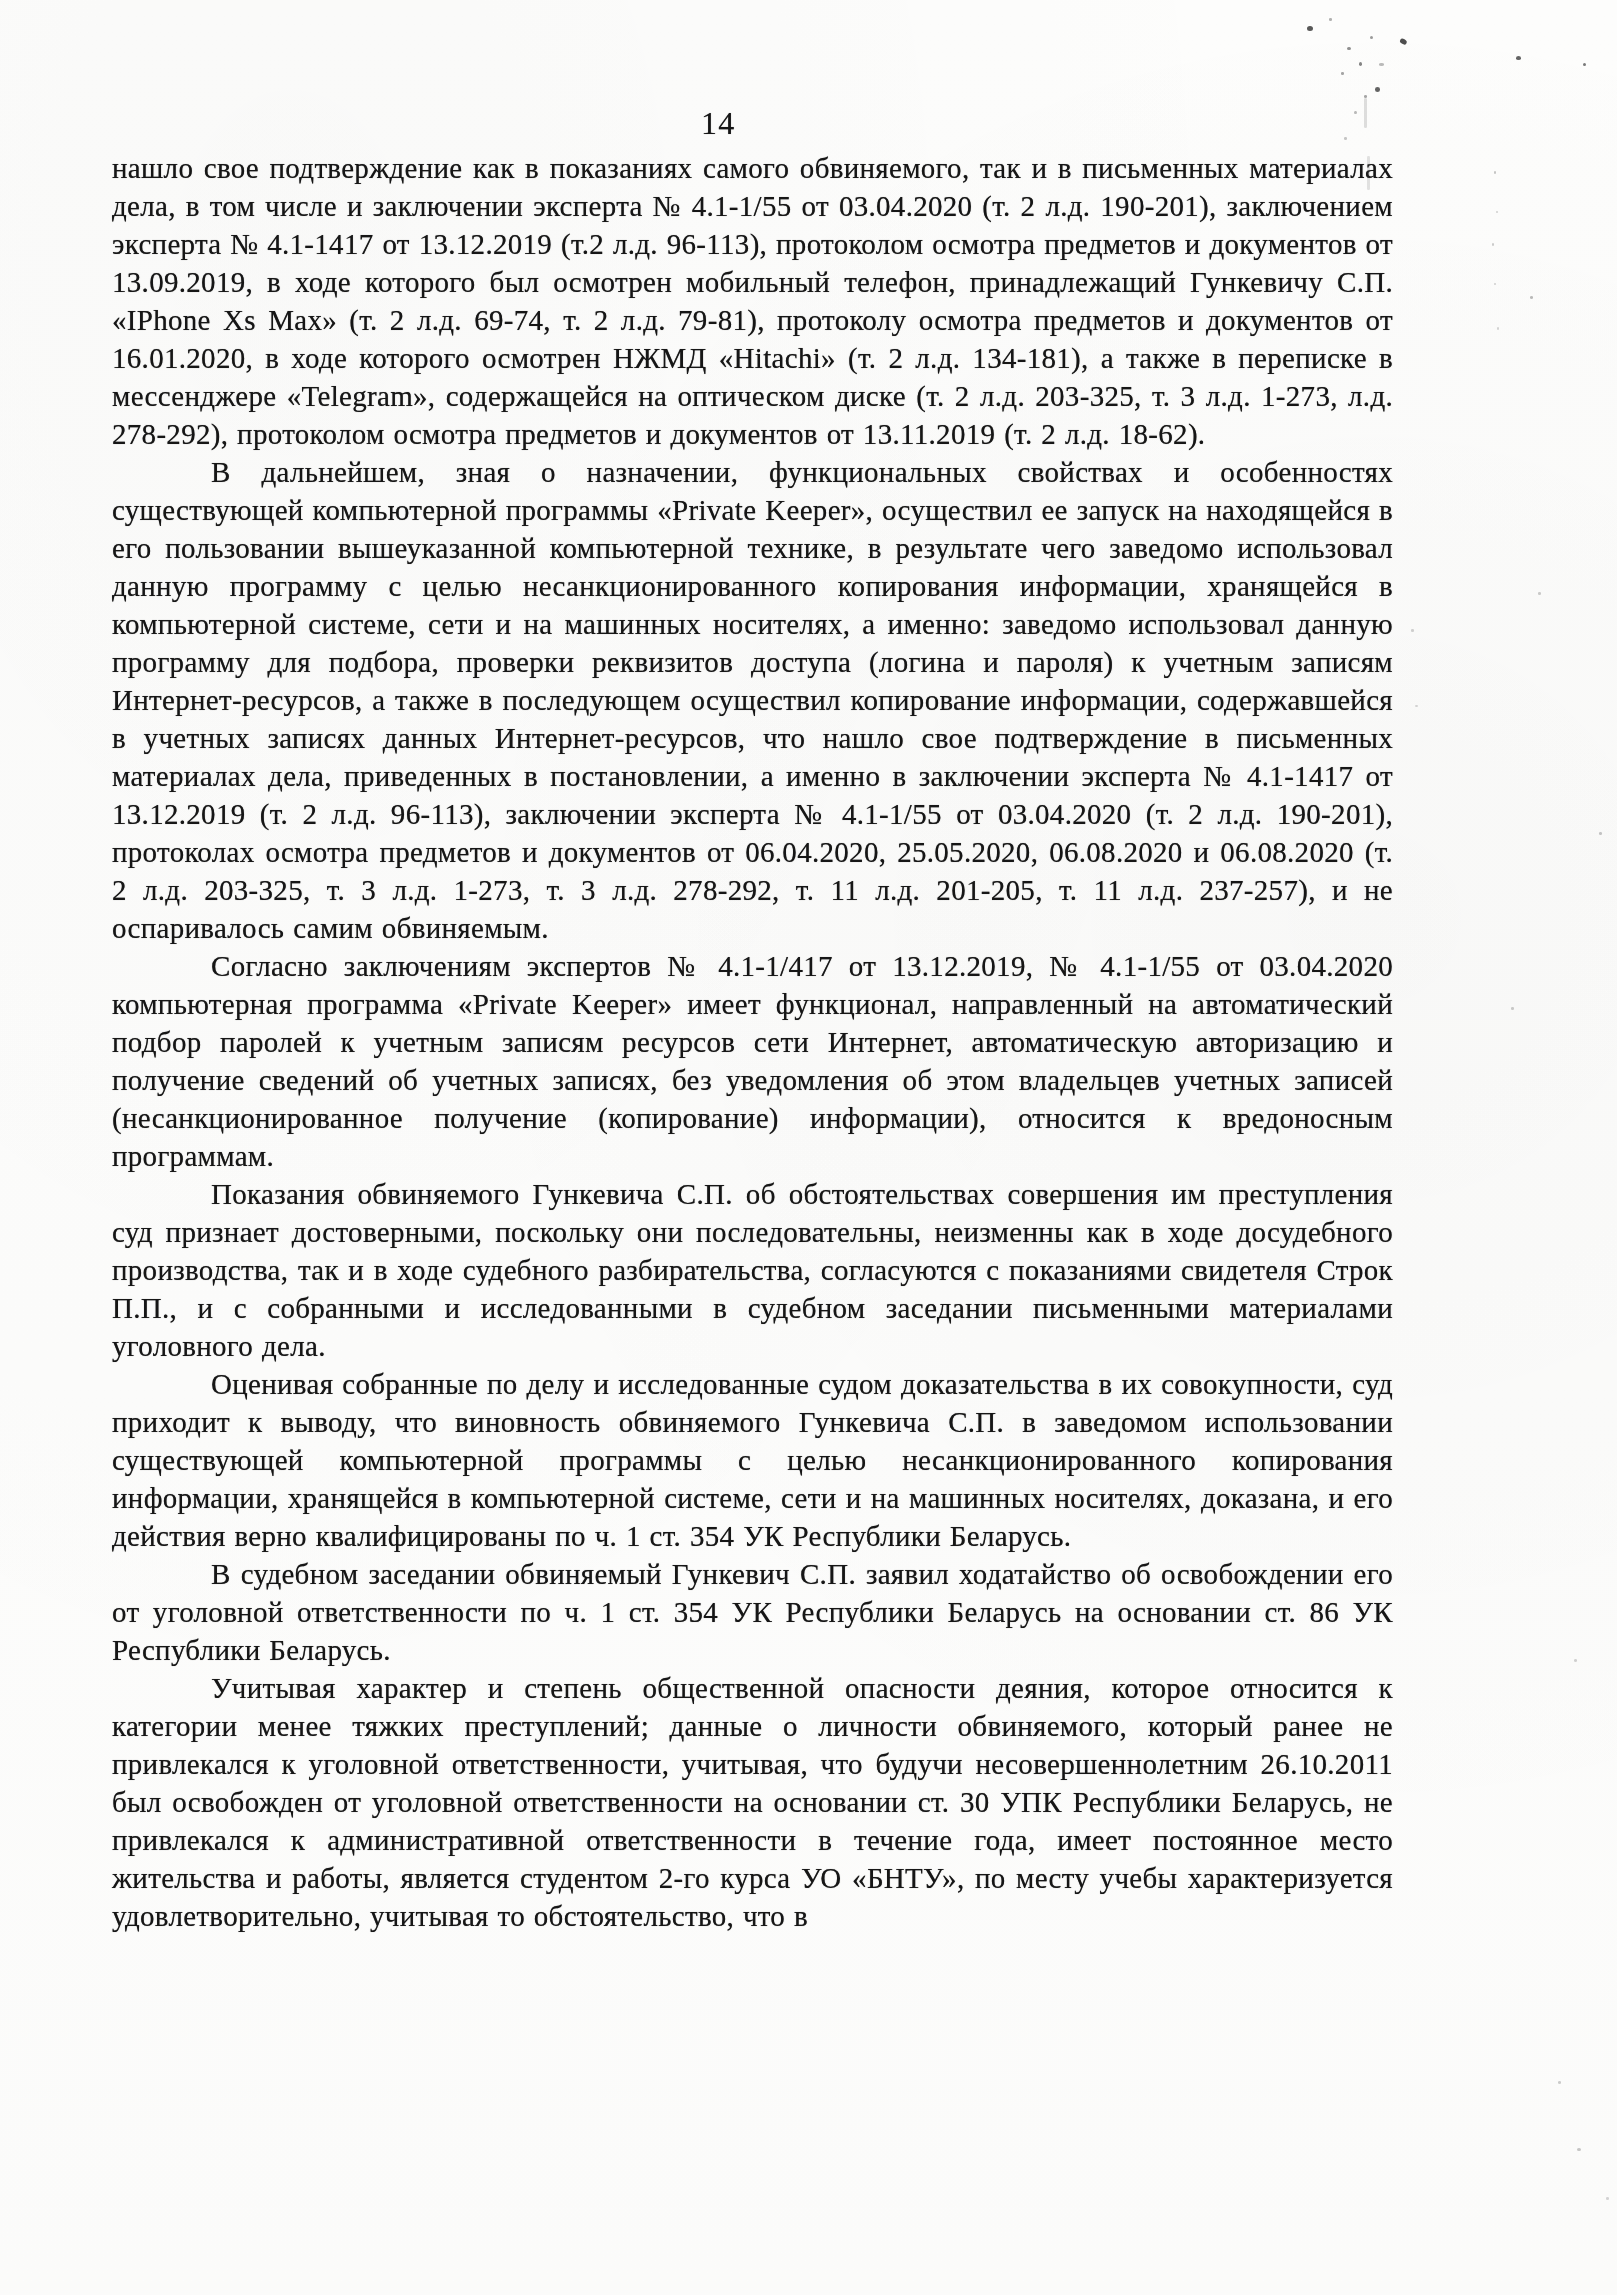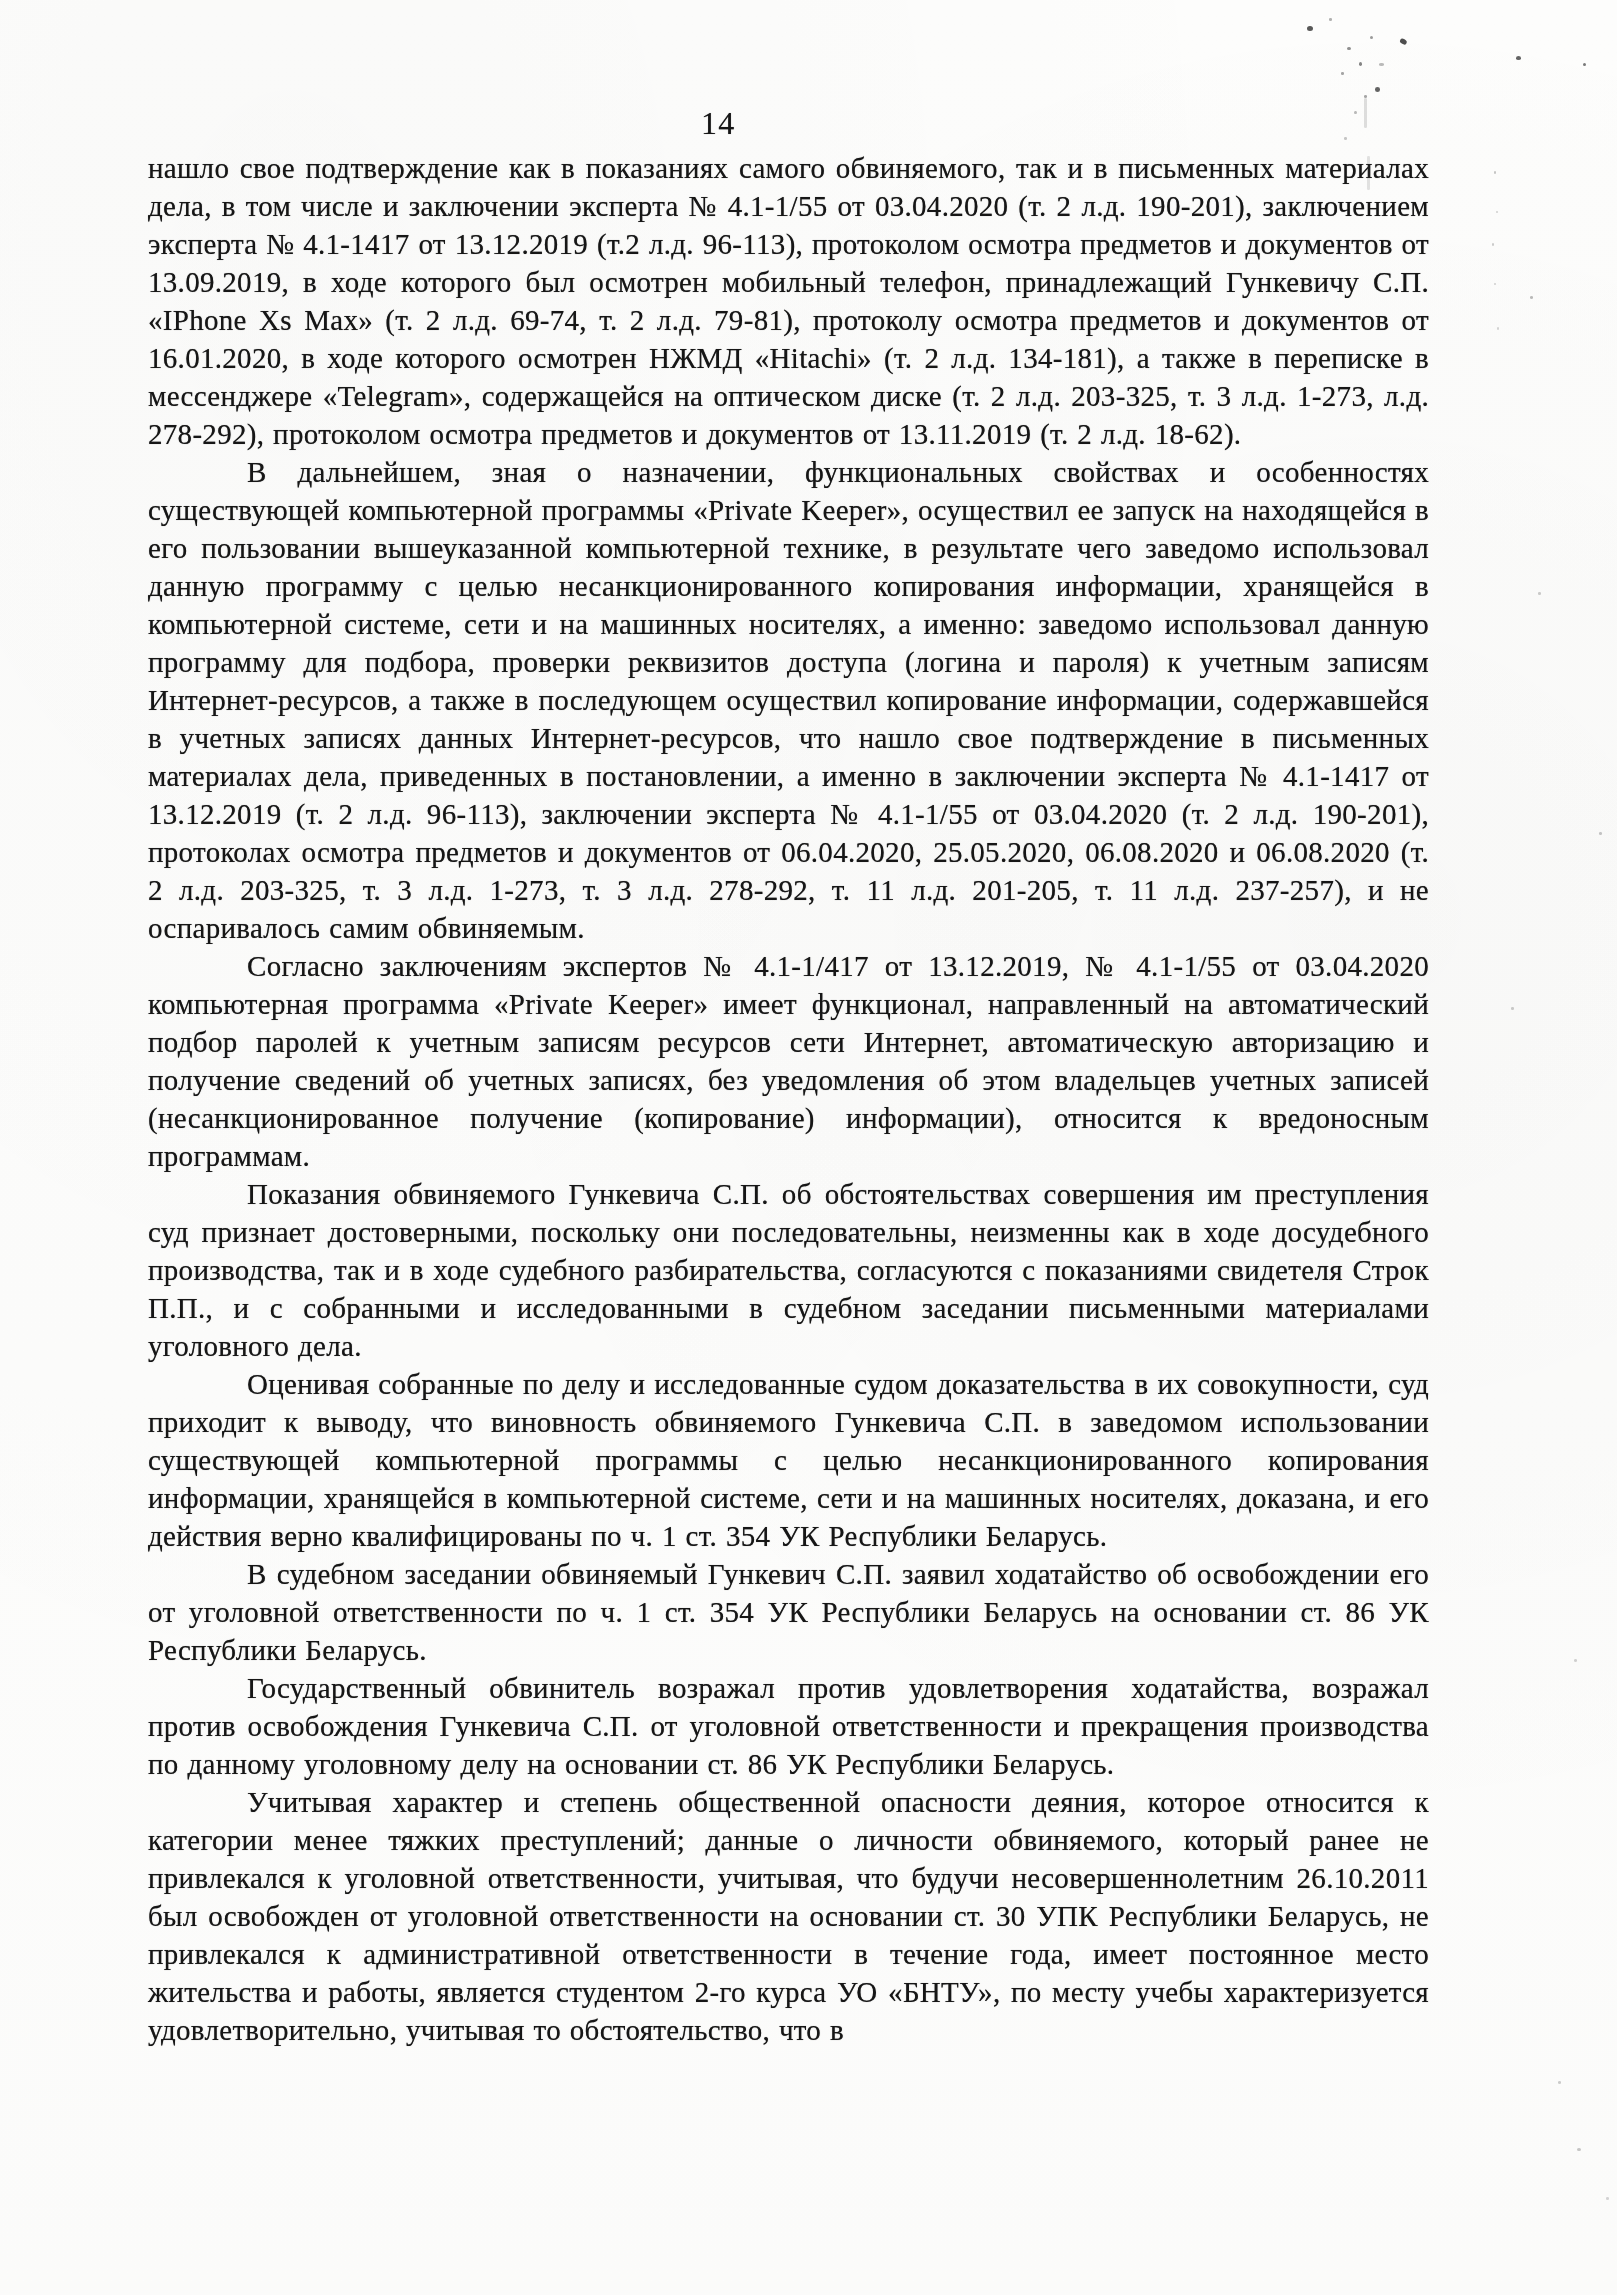--- a/index.html
+++ b/index.html
@@ -36,21 +36,20 @@
     top: 149px;
     width: 1281px;
     text-align: justify;
     font-size: 29px;
     line-height: 38px;
     letter-spacing: 0.3px;
     word-spacing: 1.3px;
     color: #161616;
     text-shadow: 0 0 0.7px rgba(25,25,25,0.72);
     hyphens: none;
-    margin-left: 36px;
   }
   .text-block p {
     margin: 0;
     padding: 0;
     text-indent: 99px;
   }
   .text-block p:first-child {
     text-indent: 0;
   }
   
@@ -73,21 +72,20 @@
 
   <div class="page-number">14</div>
 
   <div class="text-block">
       <p>нашло свое подтверждение как в показаниях самого обвиняемого, так и в письменных материалах дела, в том числе и заключении эксперта № 4.1-1/55 от 03.04.2020 (т. 2 л.д. 190-201), заключением эксперта № 4.1-1417 от 13.12.2019 (т.2 л.д. 96-113), протоколом осмотра предметов и документов от 13.09.2019, в ходе которого был осмотрен мобильный телефон, принадлежащий Гункевичу С.П. «IPhone Xs Max» (т. 2 л.д. 69-74, т. 2 л.д. 79-81), протоколу осмотра предметов и документов от 16.01.2020, в ходе которого осмотрен НЖМД «Hitachi» (т. 2 л.д. 134-181), а также в переписке в мессенджере «Telegram», содержащейся на оптическом диске (т. 2 л.д. 203-325, т. 3 л.д. 1-273, л.д. 278-292), протоколом осмотра предметов и документов от 13.11.2019 (т. 2 л.д. 18-62).</p>
       <p>В дальнейшем, зная о назначении, функциональных свойствах и особенностях существующей компьютерной программы «Private Keeper», осуществил ее запуск на находящейся в его пользовании вышеуказанной компьютерной технике, в результате чего заведомо использовал данную программу с целью несанкционированного копирования информации, хранящейся в компьютерной системе, сети и на машинных носителях, а именно: заведомо использовал данную программу для подбора, проверки реквизитов доступа (логина и пароля) к учетным записям Интернет-ресурсов, а также в последующем осуществил копирование информации, содержавшейся в учетных записях данных Интернет-ресурсов, что нашло свое подтверждение в письменных материалах дела, приведенных в постановлении, а именно в заключении эксперта № 4.1-1417 от 13.12.2019 (т. 2 л.д. 96-113), заключении эксперта № 4.1-1/55 от 03.04.2020 (т. 2 л.д. 190-201), протоколах осмотра предметов и документов от 06.04.2020, 25.05.2020, 06.08.2020 и 06.08.2020 (т. 2 л.д. 203-325, т. 3 л.д. 1-273, т. 3 л.д. 278-292, т. 11 л.д. 201-205, т. 11 л.д. 237-257), и не оспаривалось самим обвиняемым.</p>
       <p>Согласно заключениям экспертов № 4.1-1/417 от 13.12.2019, № 4.1-1/55 от 03.04.2020 компьютерная программа «Private Keeper» имеет функционал, направленный на автоматический подбор паролей к учетным записям ресурсов сети Интернет, автоматическую авторизацию и получение сведений об учетных записях, без уведомления об этом владельцев учетных записей (несанкционированное получение (копирование) информации), относится к вредоносным программам.</p>
       <p>Показания обвиняемого Гункевича С.П. об обстоятельствах совершения им преступления суд признает достоверными, поскольку они последовательны, неизменны как в ходе досудебного производства, так и в ходе судебного разбирательства, согласуются с показаниями свидетеля Строк П.П., и с собранными и исследованными в судебном заседании письменными материалами уголовного дела.</p>
       <p>Оценивая собранные по делу и исследованные судом доказательства в их совокупности, суд приходит к выводу, что виновность обвиняемого Гункевича С.П. в заведомом использовании существующей компьютерной программы с целью несанкционированного копирования информации, хранящейся в компьютерной системе, сети и на машинных носителях, доказана, и его действия верно квалифицированы по ч. 1 ст. 354 УК Республики Беларусь.</p>
       <p>В судебном заседании обвиняемый Гункевич С.П. заявил ходатайство об освобождении его от уголовной ответственности по ч. 1 ст. 354 УК Республики Беларусь на основании ст. 86 УК Республики Беларусь.</p>
-      <p>Государственный обвинитель возражал против удовлетворения ходатайства, возражал против освобождения Гункевича С.П. от уголовной ответственности и прекращения производства по данному уголовному делу на основании ст. 86 УК Республики Беларусь.</p>
       <p>Учитывая характер и степень общественной опасности деяния, которое относится к категории менее тяжких преступлений; данные о личности обвиняемого, который ранее не привлекался к уголовной ответственности, учитывая, что будучи несовершеннолетним 26.10.2011 был освобожден от уголовной ответственности на основании ст. 30 УПК Республики Беларусь, не привлекался к административной ответственности в течение года, имеет постоянное место жительства и работы, является студентом 2-го курса УО «БНТУ», по месту учебы характеризуется удовлетворительно, учитывая то обстоятельство, что в</p>
     </div>
 
   <div>
     <div class="noise" style="left:1307px; top:26px;  width:5.9px;  height:5.2px;  opacity:.75;"></div>
     <div class="noise" style="left:1329px; top:18.3px;  width:2.6px;  height:2.6px;  opacity:.35;"></div>
     <div class="noise" style="left:1400px; top:39px;  width:6.5px; height:4.6px;  opacity:.8; transform:rotate(32deg);"></div>
     <div class="noise" style="left:1370px; top:36px;  width:3.3px;  height:3.3px;  opacity:.45;"></div>
     <div class="noise" style="left:1347px; top:47px;  width:3.9px;  height:3.3px;  opacity:.5;"></div>
     <div class="noise" style="left:1359px; top:62px;  width:3.3px;  height:3.9px;  opacity:.55;"></div>

